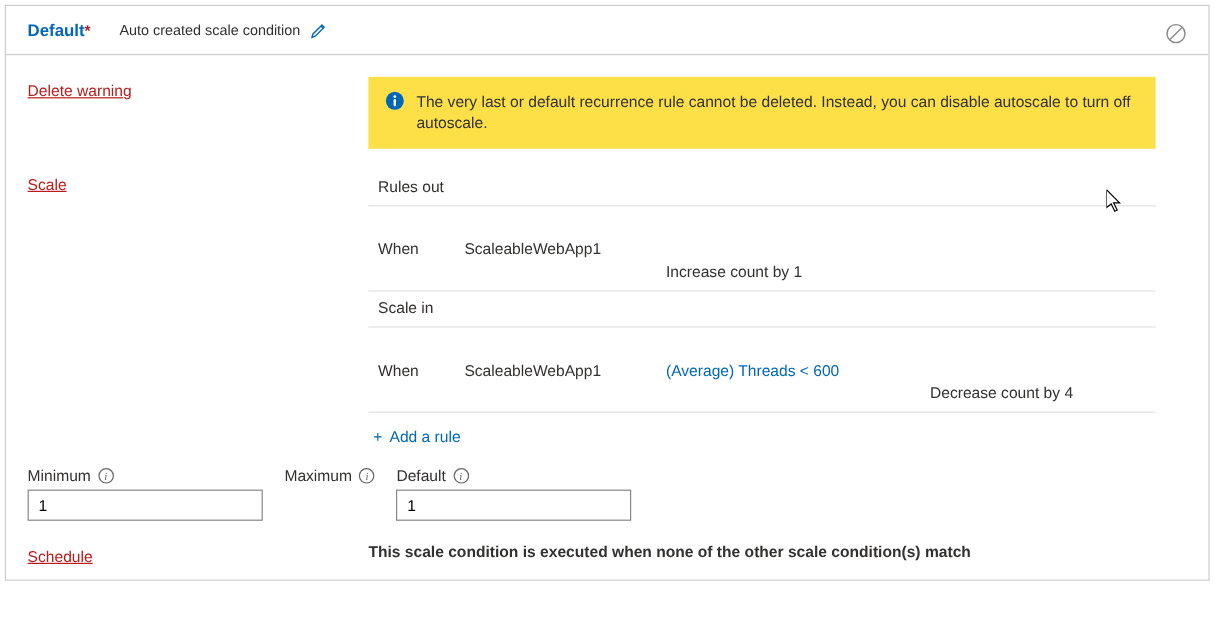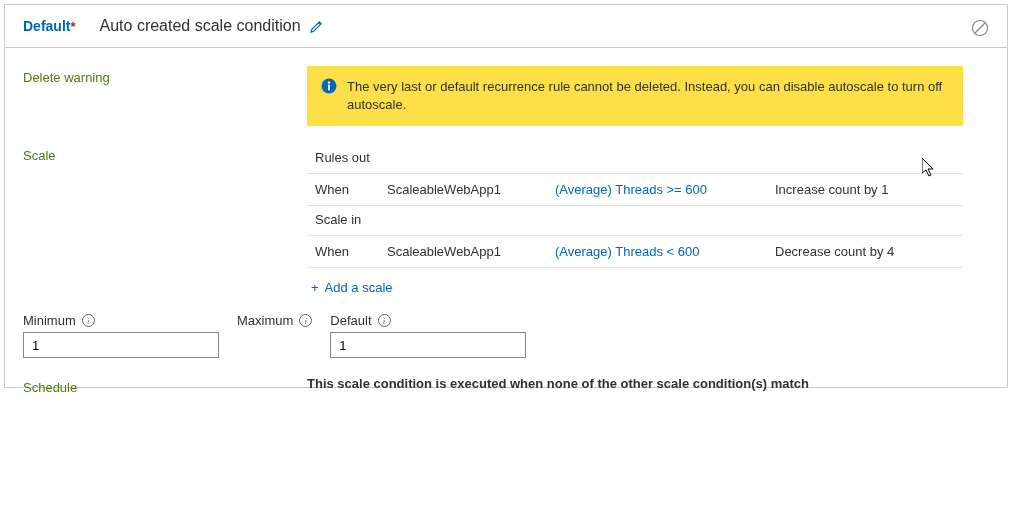--- a/index.html
+++ b/index.html
@@ -7,38 +7,38 @@
     font-family: "Segoe UI", -apple-system, sans-serif;
     font-size: 13px;
     color: #323130;
     margin: 0;
     padding: 4px;
     background: #fff;
   }
   .panel {
     border: 1px solid #ccc;
     width: 1004px;
-    height: 384px;
+    height: 480px;
   }
   .panel-header {
     display: flex;
     align-items: center;
     padding: 12px 18px 12px 18px;
     border-bottom: 1px solid #ccc;
     position: relative;
   }
   .title-default {
     color: #0067b8;
     font-weight: 600;
     font-size: 14px;
   }
   .title-star { color: #a4262c; font-weight: 600; }
   .condition-name {
     color: #323130;
-    font-size: 16px;
+    font-size: 12px;
     margin-left: 24px;
   }
   .edit-icon {
     margin-left: 8px;
     color: #0067b8;
     cursor: pointer;
     display: inline-flex;
   }
   .disable-icon {
     position: absolute;
@@ -51,22 +51,23 @@
     padding: 0 18px;
   }
   .row {
     display: flex;
     align-items: flex-start;
     margin-top: 18px;
   }
   .row-label {
     width: 284px;
     flex-shrink: 0;
-    color: #4d7c0f;
+    color: #b91c1c;
     padding-top: 4px;
+    text-decoration: underline;
   }
   .row-content {
     flex: 1;
   }
   .info-box {
     background: #fde047;
     padding: 12px 14px;
     display: flex;
     align-items: flex-start;
     gap: 10px;
@@ -112,21 +113,21 @@
     display: flex;
     padding: 8px 8px;
     border-top: 1px solid #e1e1e1;
     border-bottom: 1px solid #e1e1e1;
     align-items: center;
   }
   .rule-row + .rule-section-header { border-top: none; }
   .col-when { width: 72px; }
   .col-resource { width: 168px; }
   .col-condition { width: 220px; color: #0067b8; cursor: pointer; }
-  .col-action { flex: 1; }
+  .col-action { flex: 1; margin-top: 39px; }
   .add-rule {
     color: #0067b8;
     padding: 12px 4px 0 4px;
     cursor: pointer;
     display: inline-flex;
     align-items: center;
     gap: 6px;
   }
   .limits-group {
     display: flex;
@@ -209,35 +210,34 @@
 
     <div class="row">
       <div class="row-label">Scale</div>
       <div class="row-content">
         <div class="rules-block">
 
           <div class="rule-section-header">Rules out</div>
           <div class="rule-row">
             <div class="col-when">When</div>
             <div class="col-resource">ScaleableWebApp1</div>
-            <div class="col-condition">(Average) Threads &gt;= 600</div>
             <div class="col-action">Increase count by 1</div>
           </div>
 
           <div class="rule-section-header" style="border-top:none">Scale in</div>
           <div class="rule-row">
             <div class="col-when">When</div>
             <div class="col-resource">ScaleableWebApp1</div>
             <div class="col-condition">(Average) Threads &lt; 600</div>
             <div class="col-action">Decrease count by 4</div>
           </div>
 
           <div class="add-rule">
             <span>+</span>
-            <span>Add a scale</span>
+            <span>Add a rule</span>
           </div>
         </div>
       </div>
     </div>
 
     <div class="row">
       <div class="row-content">
         <div class="limits-group">
           <div class="limit-field">
             <div class="limit-label">

